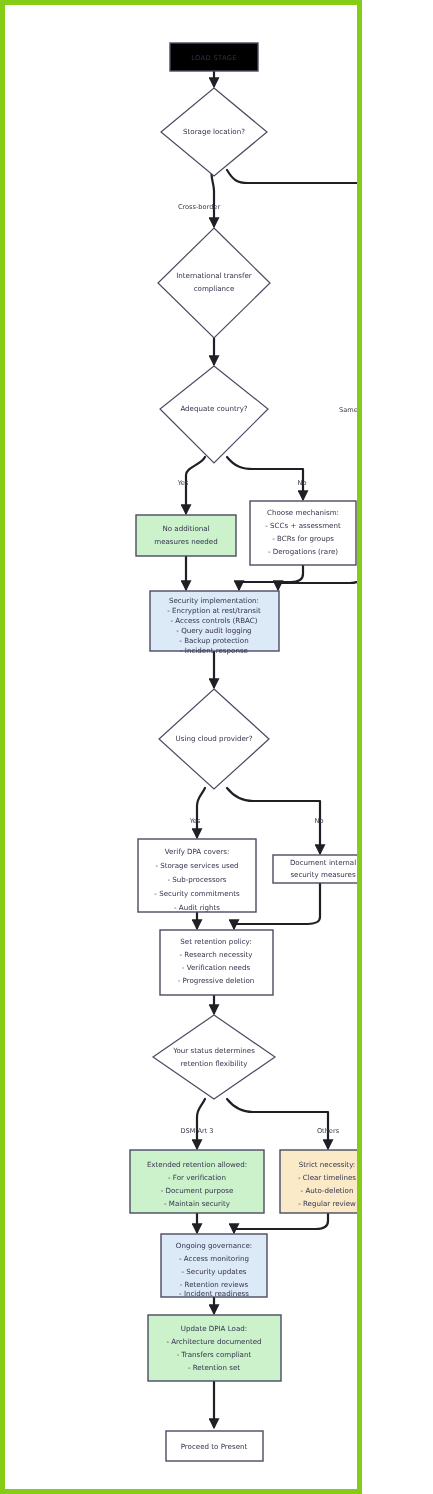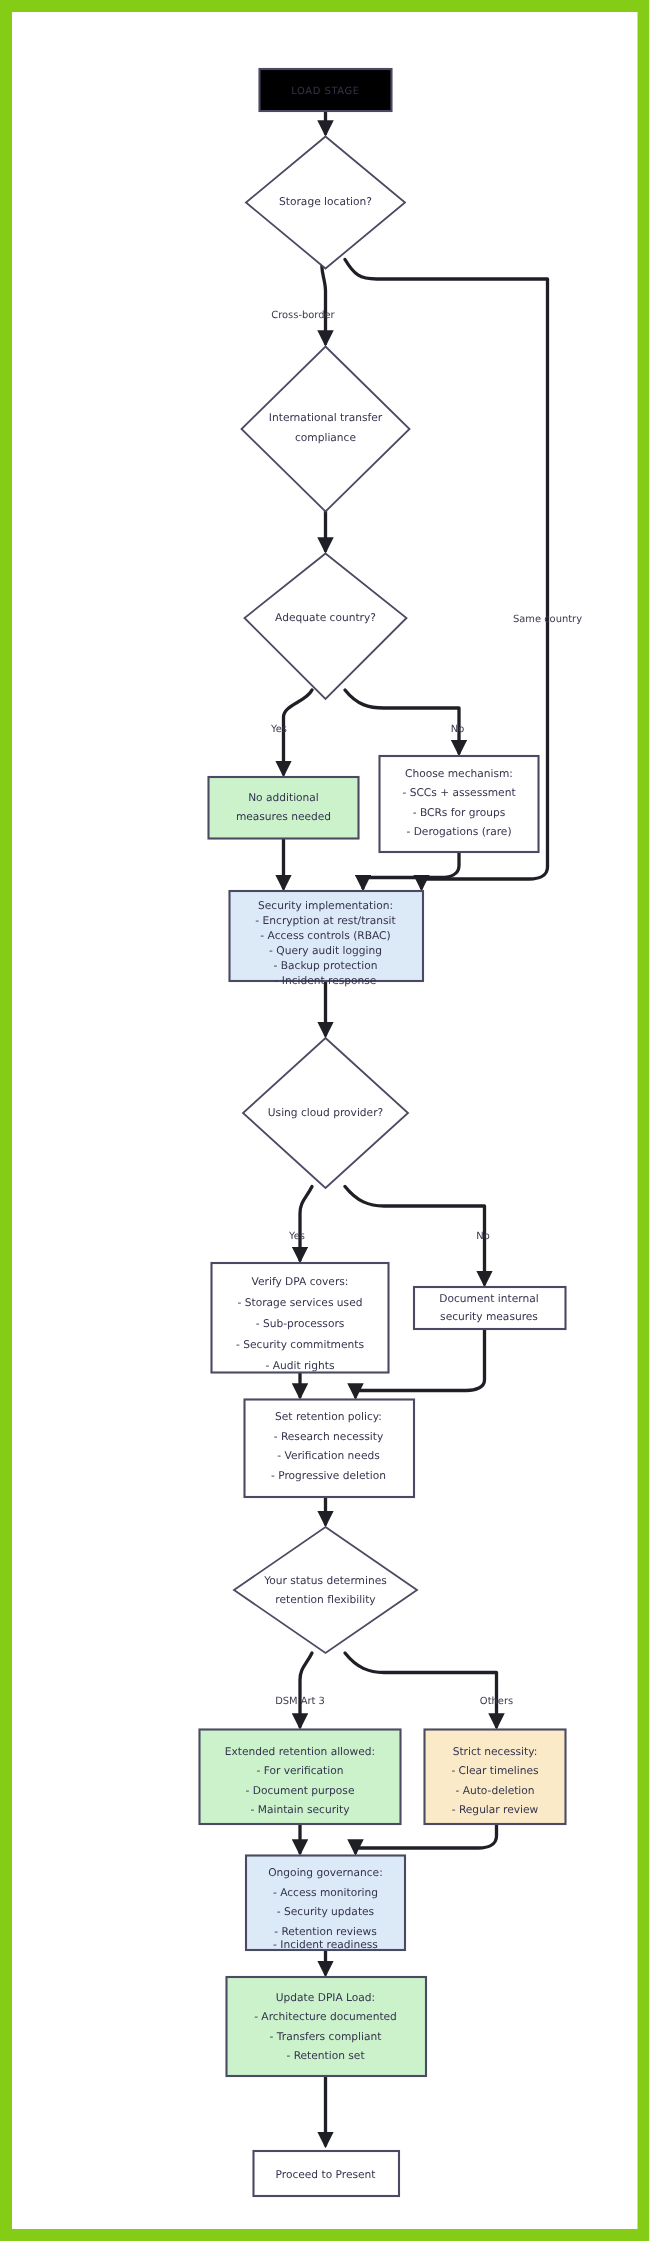--- a/index.html
+++ b/index.html
@@ -7,24 +7,24 @@
     padding: 0;
     background: #ffffff;
   }
   body {
     width: 433px;
     height: 1494px;
     font-family: "DejaVu Sans", sans-serif;
   }
   #frame {
     position: relative;
-    width: 433px;
+    width: 362px;
     height: 1494px;
     box-sizing: border-box;
-    border: 8px solid #84cc16;
+    border: 5px solid #84cc16;
     background: #ffffff;
     overflow: hidden;
   }
   #chart-svg {
     position: absolute;
     left: 0;
     top: 0;
     width: 433px;
     height: 1494px;
     display: block;

